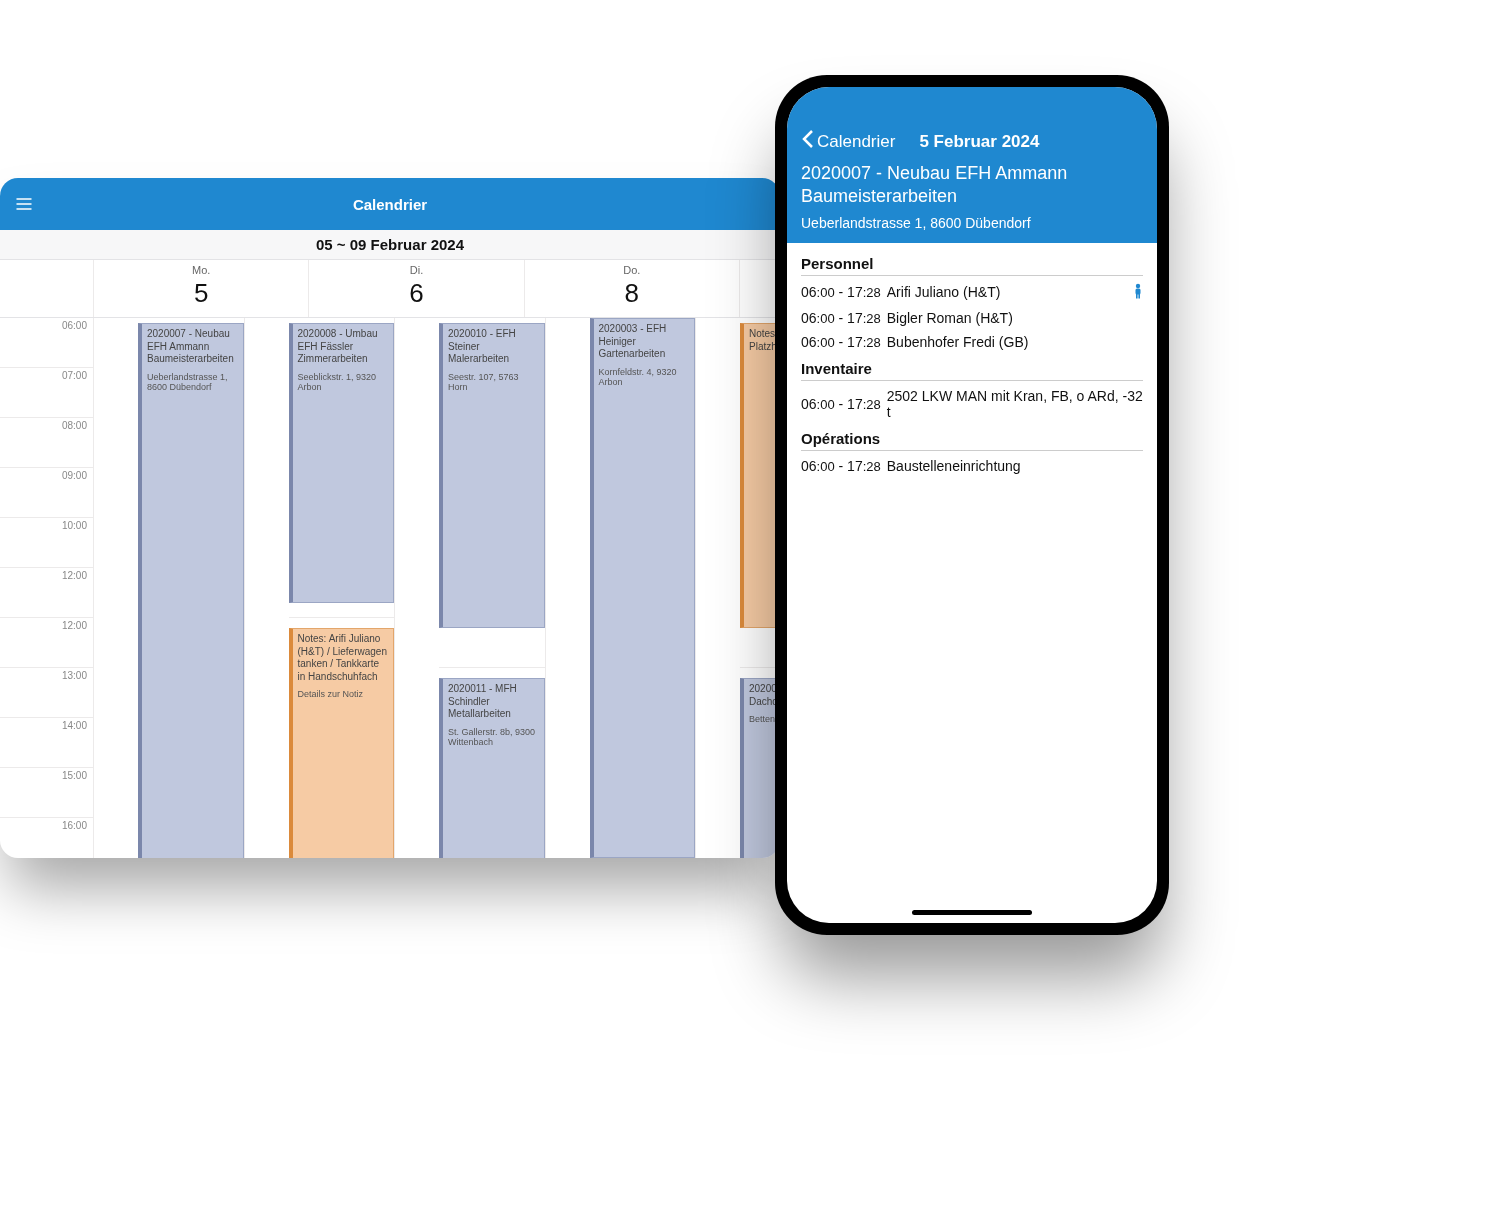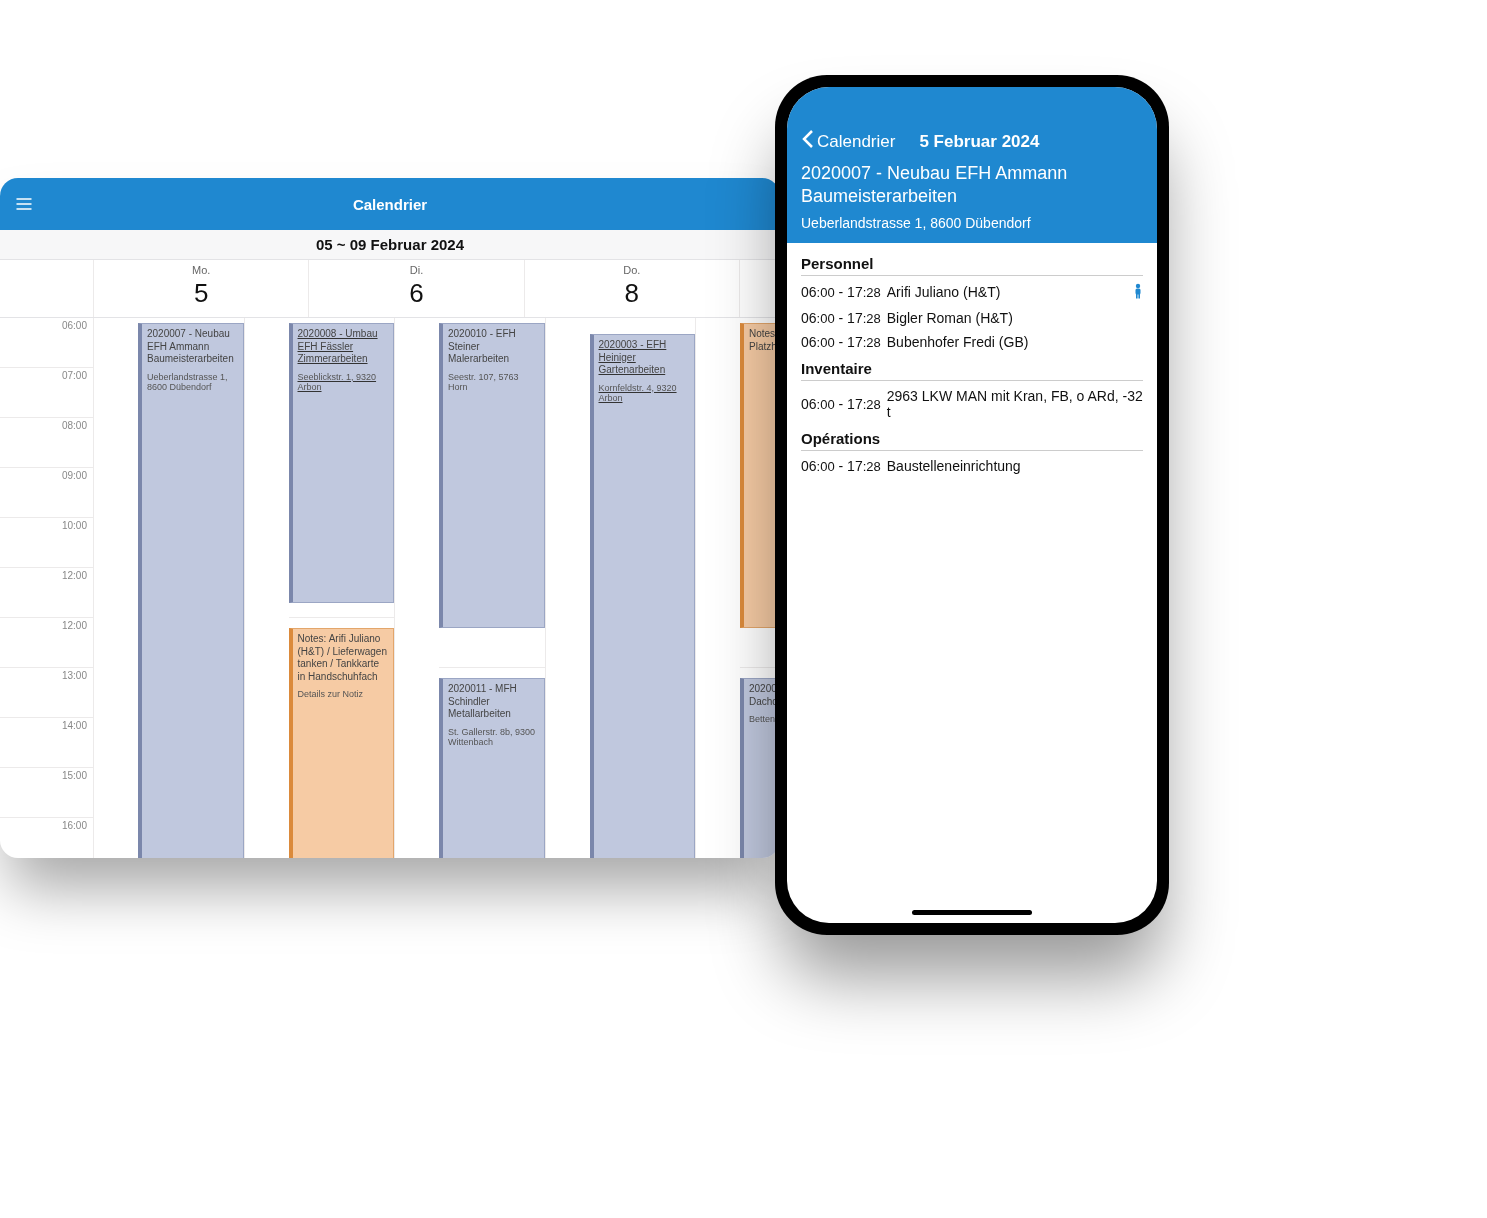--- a/index.html
+++ b/index.html
@@ -279,21 +279,21 @@
         <div class="hour-line" style="top: 50px;"></div>
         <div class="hour-line" style="top: 100px;"></div>
         <div class="hour-line" style="top: 150px;"></div>
         <div class="hour-line" style="top: 200px;"></div>
         <div class="hour-line" style="top: 250px;"></div>
         <div class="hour-line" style="top: 300px;"></div>
         <div class="hour-line" style="top: 350px;"></div>
         <div class="hour-line" style="top: 400px;"></div>
         <div class="hour-line" style="top: 450px;"></div>
         <div class="hour-line" style="top: 500px;"></div>
-        <div class="event " style="top: 5px; height: 280px; text-decoration: underline;">
+        <div class="event " style="top: 5px; height: 280px;">
           <div class="ev-title">2020008 - Umbau EFH Fässler Zimmerarbeiten</div>
           <div class="ev-sub">Seeblickstr. 1, 9320 Arbon</div>
         </div>
         <div class="event orange" style="top: 310px; height: 235px;">
           <div class="ev-title">Notes: Arifi Juliano (H&amp;T) / Lieferwagen tanken / Tankkarte in Handschuhfach</div>
           <div class="ev-sub">Details zur Notiz</div>
         </div>
       </div>
     <div class="day-col" id="col-wed">
         <div class="hour-line" style="top: 0px;"></div>
@@ -321,21 +321,21 @@
         <div class="hour-line" style="top: 50px;"></div>
         <div class="hour-line" style="top: 100px;"></div>
         <div class="hour-line" style="top: 150px;"></div>
         <div class="hour-line" style="top: 200px;"></div>
         <div class="hour-line" style="top: 250px;"></div>
         <div class="hour-line" style="top: 300px;"></div>
         <div class="hour-line" style="top: 350px;"></div>
         <div class="hour-line" style="top: 400px;"></div>
         <div class="hour-line" style="top: 450px;"></div>
         <div class="hour-line" style="top: 500px;"></div>
-        <div class="event " style="top: 16px; height: 540px; text-decoration: underline;">
+        <div class="event " style="top: 0; height: 540px;">
           <div class="ev-title">2020003 - EFH Heiniger Gartenarbeiten</div>
           <div class="ev-sub">Kornfeldstr. 4, 9320 Arbon</div>
         </div>
       </div>
     <div class="day-col" style="flex:0 0 40px" id="col-fri">
         <div class="hour-line" style="top: 0px;"></div>
         <div class="hour-line" style="top: 50px;"></div>
         <div class="hour-line" style="top: 100px;"></div>
         <div class="hour-line" style="top: 150px;"></div>
         <div class="hour-line" style="top: 200px;"></div>
@@ -395,21 +395,21 @@
           <div class="row-item">
             <span class="row-time"><span class="h">06</span><span class="m">:00</span> - <span class="h">17</span><span class="m">:28</span></span>
             <span class="row-text">Bubenhofer Fredi (GB)</span>
           </div>
         </div>
 
       <div class="section-title">Inventaire</div>
       <div id="inventaire-list">
           <div class="row-item">
             <span class="row-time"><span class="h">06</span><span class="m">:00</span> - <span class="h">17</span><span class="m">:28</span></span>
-            <span class="row-text">2963 LKW MAN mit Kran, FB, o ARd, -32 t</span>
+            <span class="row-text">2502 LKW MAN mit Kran, FB, o ARd, -32 t</span>
           </div>
         </div>
 
       <div class="section-title">Opérations</div>
       <div id="operations-list">
           <div class="row-item">
             <span class="row-time"><span class="h">06</span><span class="m">:00</span> - <span class="h">17</span><span class="m">:28</span></span>
             <span class="row-text">Baustelleneinrichtung</span>
           </div>
         </div>

